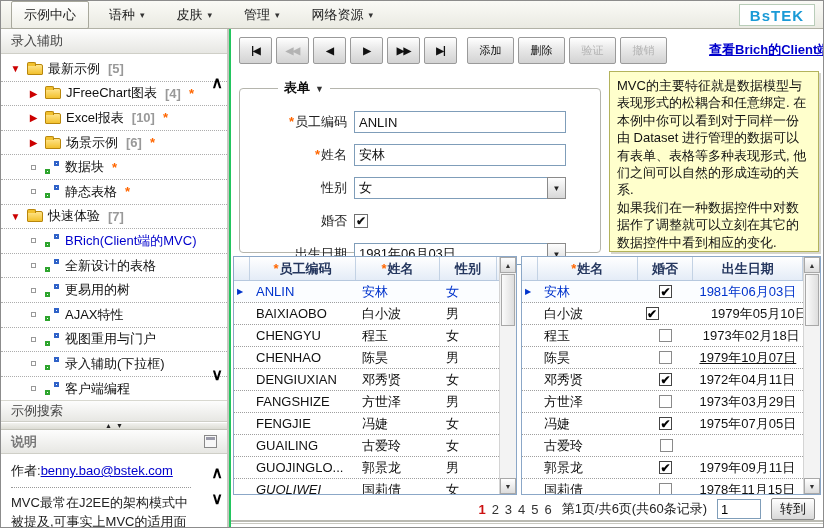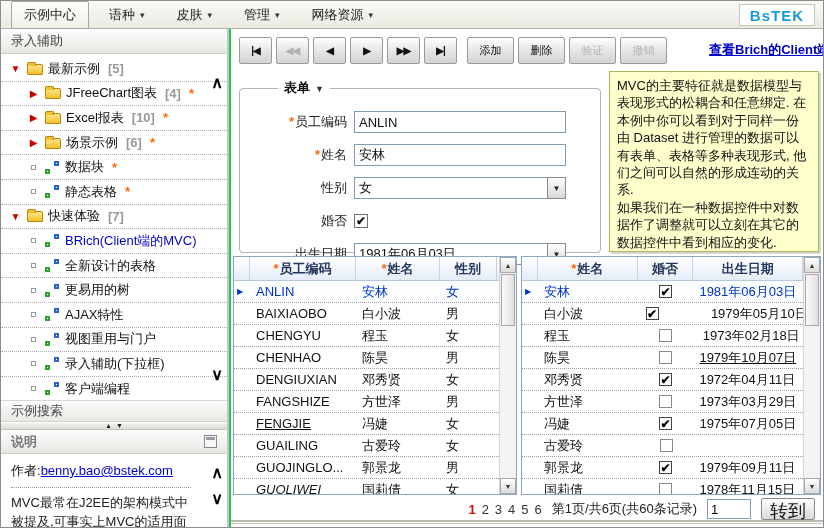--- a/index.html
+++ b/index.html
@@ -125,21 +125,21 @@
 
   
   .pagination { position:absolute; left:0; right:8px; top:466px; height:28px;
     display:flex; align-items:center; justify-content:flex-end; gap:10px; }
   .pages { display:flex; gap:6px; font-size:13px; }
   .pages span { color:#333; cursor:pointer; }
   .pages span.current { color:#cc1111; font-weight:bold; cursor:default; }
   .pg-summary { color:#222; }
   .pg-input { width:44px; height:20px; border:1px solid #7f9db9; padding:0 3px; font:13px "Liberation Sans",sans-serif; }
   .go-btn { height:22px; padding:0 8px; border:1px solid #8a8a8a; border-radius:2px;
-    background:linear-gradient(#ffffff,#d9d9d9); cursor:pointer; font-size:18px; color:#111; }
+    background:linear-gradient(#ffffff,#d9d9d9); cursor:pointer; font-size:13px; color:#111; }
   .main-bottom-line { position:absolute; left:0; right:0; top:494px; border-top:1px solid #c9c9c1; }
   .main-edge { position:absolute; left:0; right:0; bottom:5px; height:2px; background:#b9b9b1; }
 </style>
 </head>
 <body>
 
 <div id="app">
 
   <div class="menubar">
     <div style="display:flex;">
@@ -408,21 +408,21 @@
                 <div class="g-cell" style="width: 57px;">女</div>
               </div>
               <div class="g-row">
                 <div class="g-cell ind"></div>
                 <div class="g-cell" style="width: 106px;">FANGSHIZE</div>
                 <div class="g-cell" style="width: 84px;">方世泽</div>
                 <div class="g-cell" style="width: 57px;">男</div>
               </div>
               <div class="g-row">
                 <div class="g-cell ind"></div>
-                <div class="g-cell" style="width: 106px; text-decoration: underline;">FENGJIE</div>
+                <div class="g-cell" style="width: 106px;">FENGJIE</div>
                 <div class="g-cell" style="width: 84px;">冯婕</div>
                 <div class="g-cell" style="width: 57px;">女</div>
               </div>
               <div class="g-row">
                 <div class="g-cell ind"></div>
                 <div class="g-cell" style="width: 106px;">GUAILING</div>
                 <div class="g-cell" style="width: 84px;">古爱玲</div>
                 <div class="g-cell" style="width: 57px;">女</div>
               </div>
               <div class="g-row">

